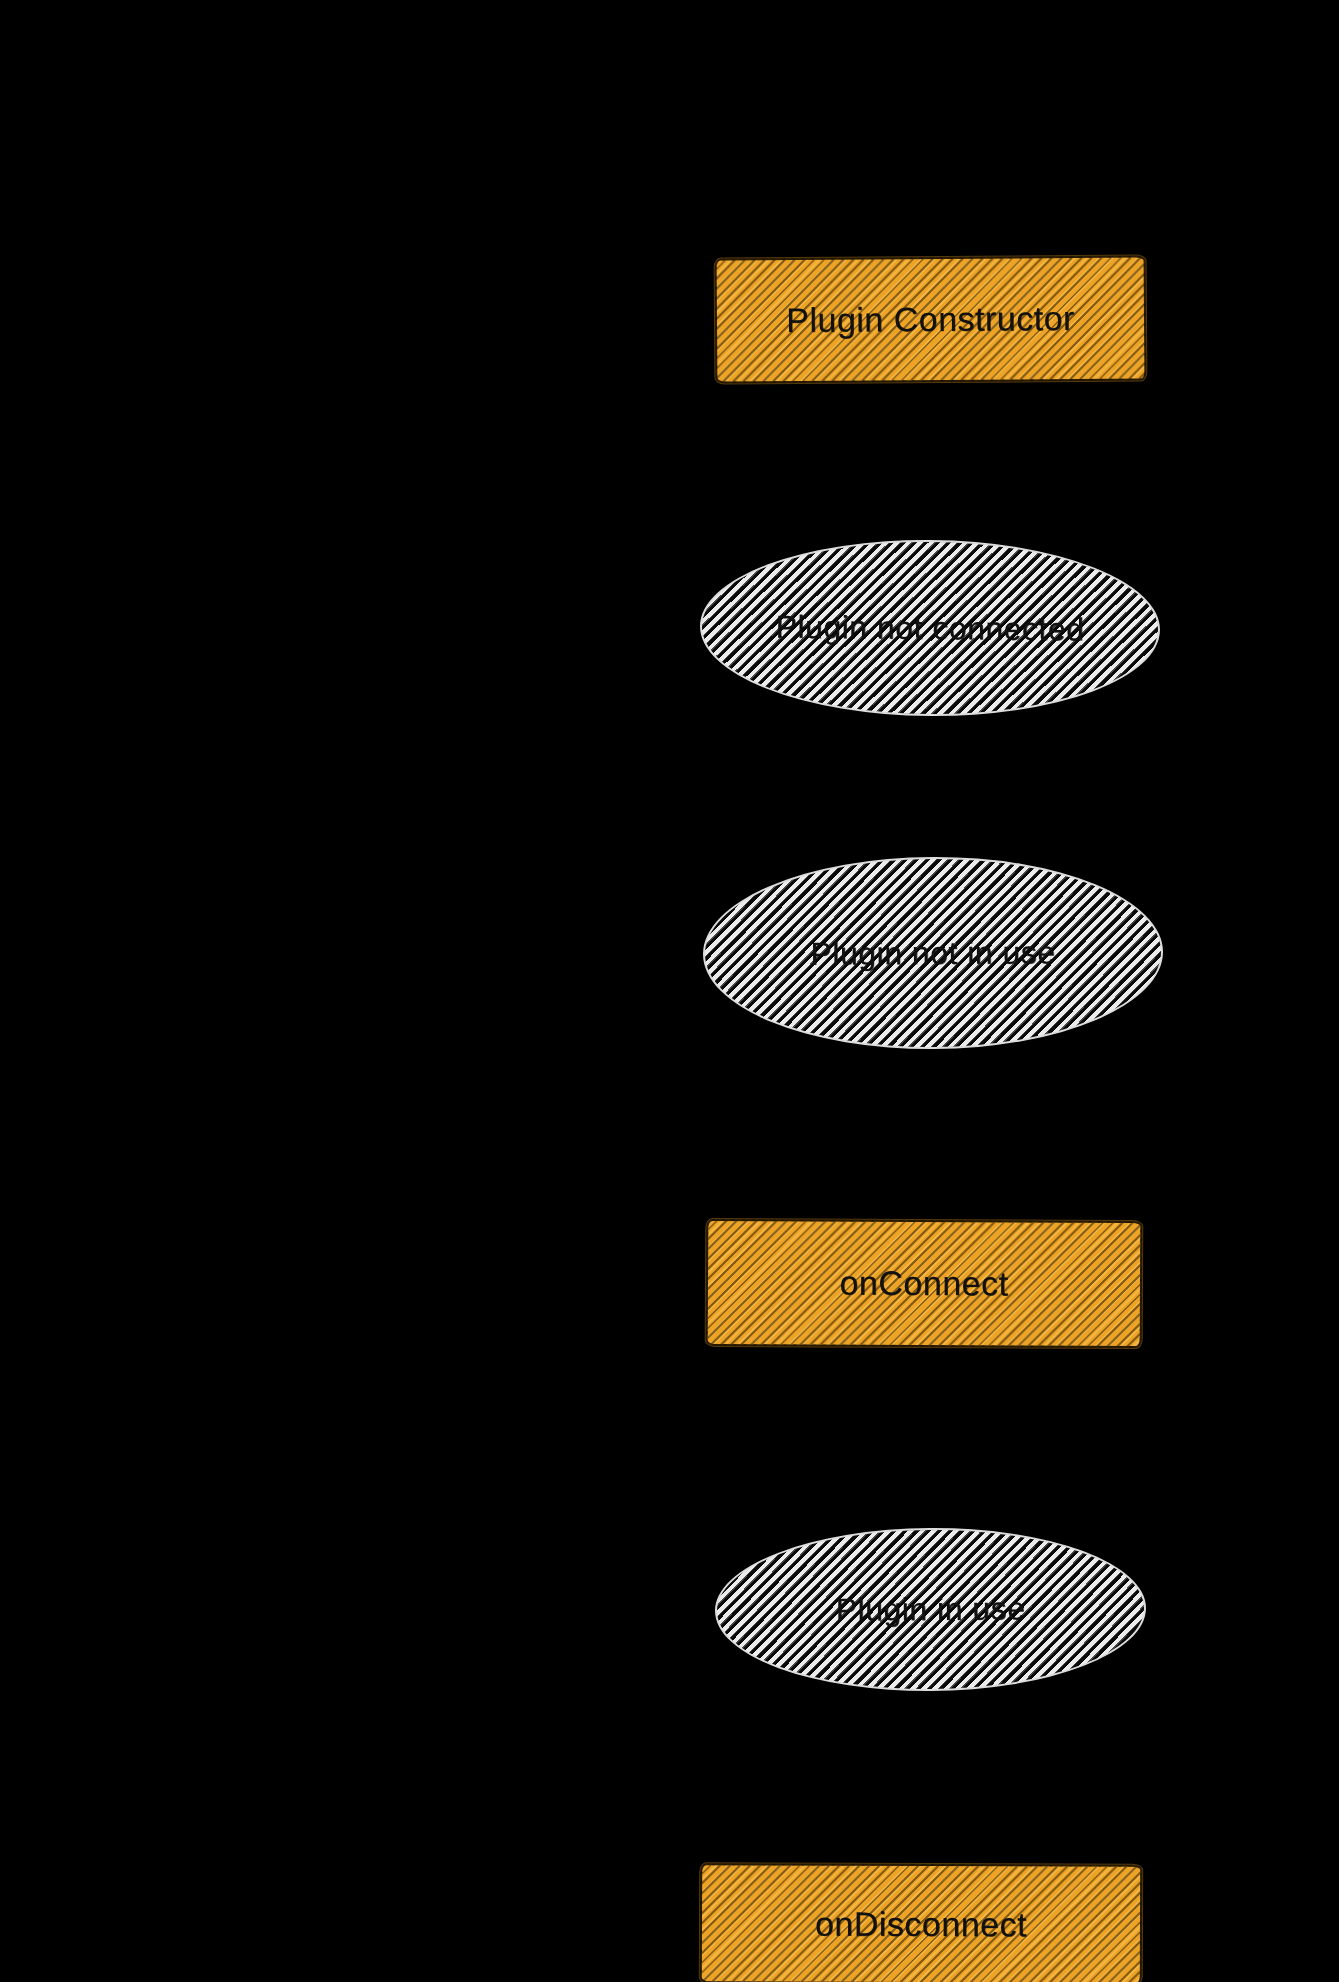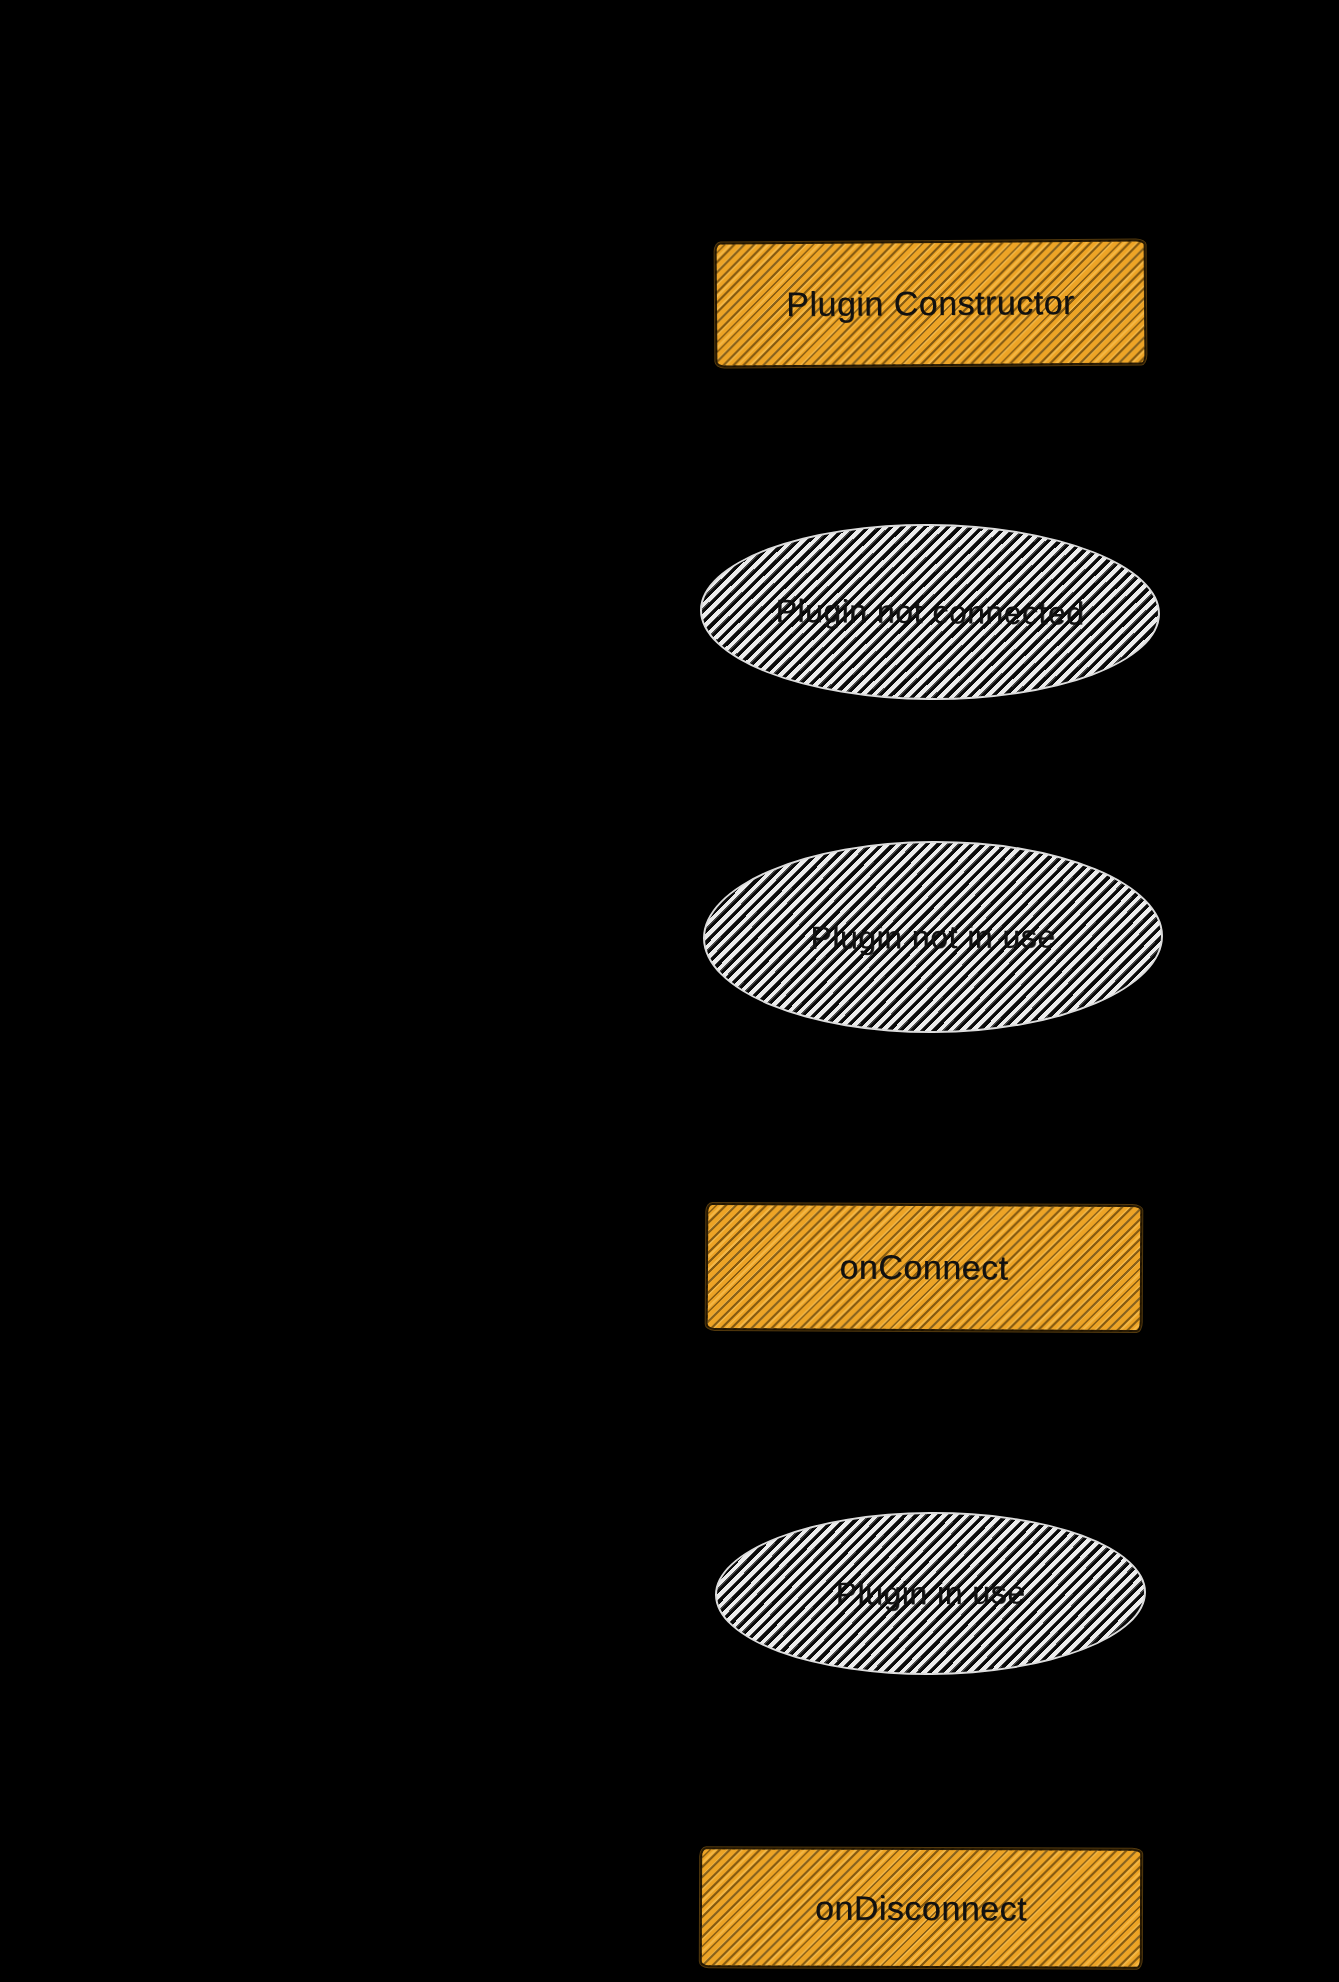--- a/index.html
+++ b/index.html
@@ -10,20 +10,21 @@
     width: 1339px;
     height: 1982px;
     background: #000000;
     position: relative;
     overflow: hidden;
     font-family: "Liberation Sans", sans-serif;
   }
   .canvas {
     position: absolute;
     inset: 0;
+    margin-top: 16px;
   }
   .node {
     position: absolute;
     display: flex;
     align-items: center;
     justify-content: center;
     box-sizing: border-box;
     text-align: center;
   }
   .node .label {

